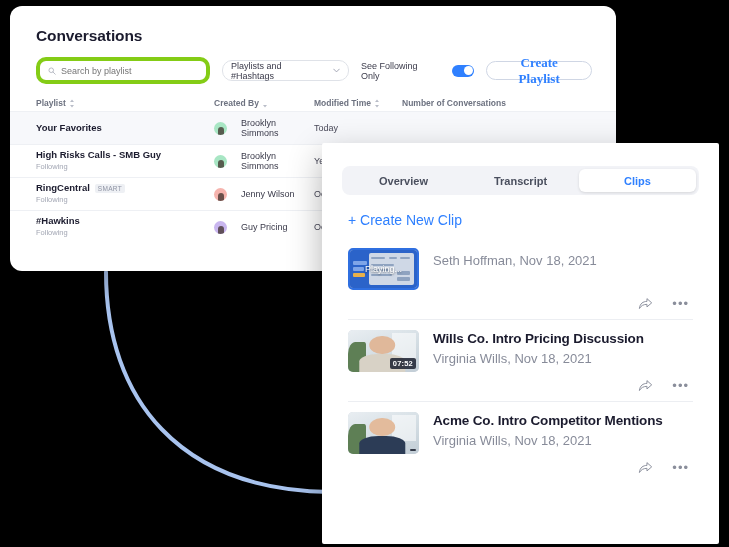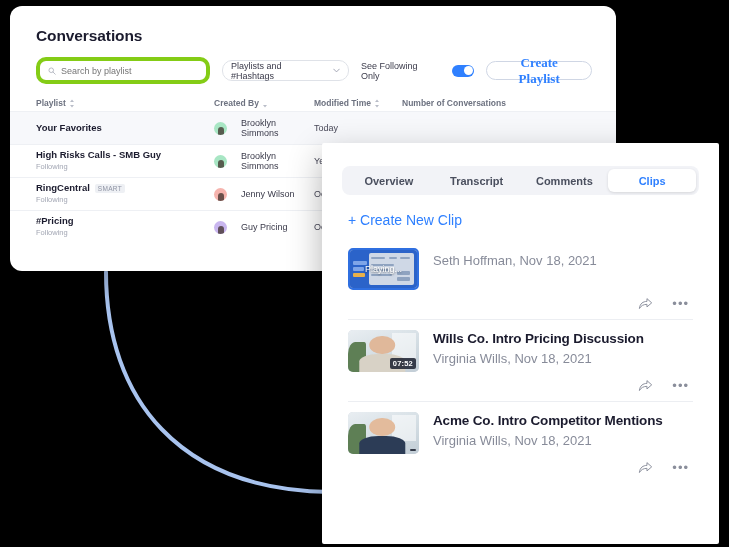--- a/index.html
+++ b/index.html
@@ -468,40 +468,39 @@
         <span class="avatar" style="background:#f6b4ae"></span>
         <span>Jenny Wilson</span>
       </div>
       <div class="col-modified cell-text">Oct 2</div>
       <div class="col-count"></div>
     </div>
 
     <div class="tr">
       <div class="col-playlist">
         <div class="pl-name">
-            <span>#Pricing</span>
+            <span>#Hawkins</span>
           </div>
         <div class="pl-sub">Following</div>
       </div>
       <div class="col-createdby user">
         <span class="avatar" style="background:#c9b6ef"></span>
         <span>Guy Pricing</span>
       </div>
       <div class="col-modified cell-text">Oct 2</div>
       <div class="col-count"></div>
     </div>
   </div>
 </div>
 
 <div class="front-panel">
 
   <div class="seg-wrap">
     <div class="seg">Overview</div>
     <div class="seg">Transcript</div>
-    <div class="seg">Comments</div>
     <div class="seg active">Clips</div>
   </div>
 
   <div class="create-clip">+ Create New Clip</div>
 
   <div class="clip-list">
 
     <div class="clip-item">
       <div class="clip-top">
         <div class="thumb playing">

